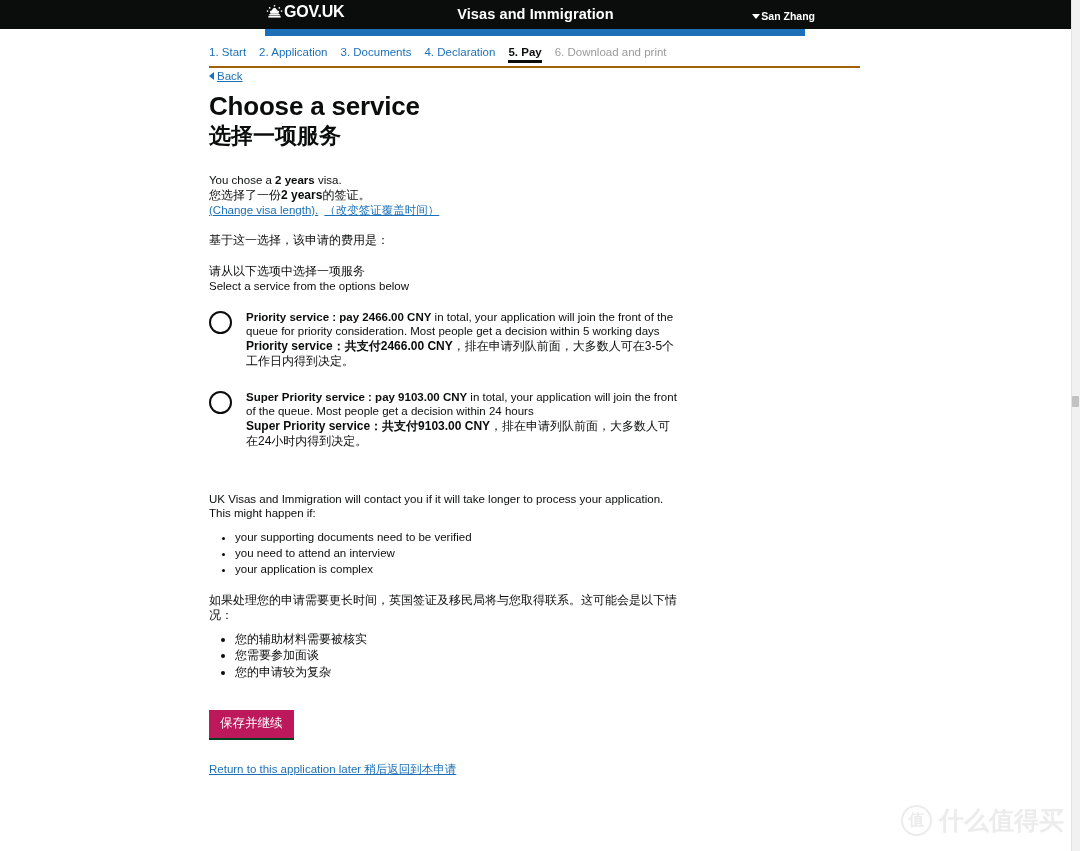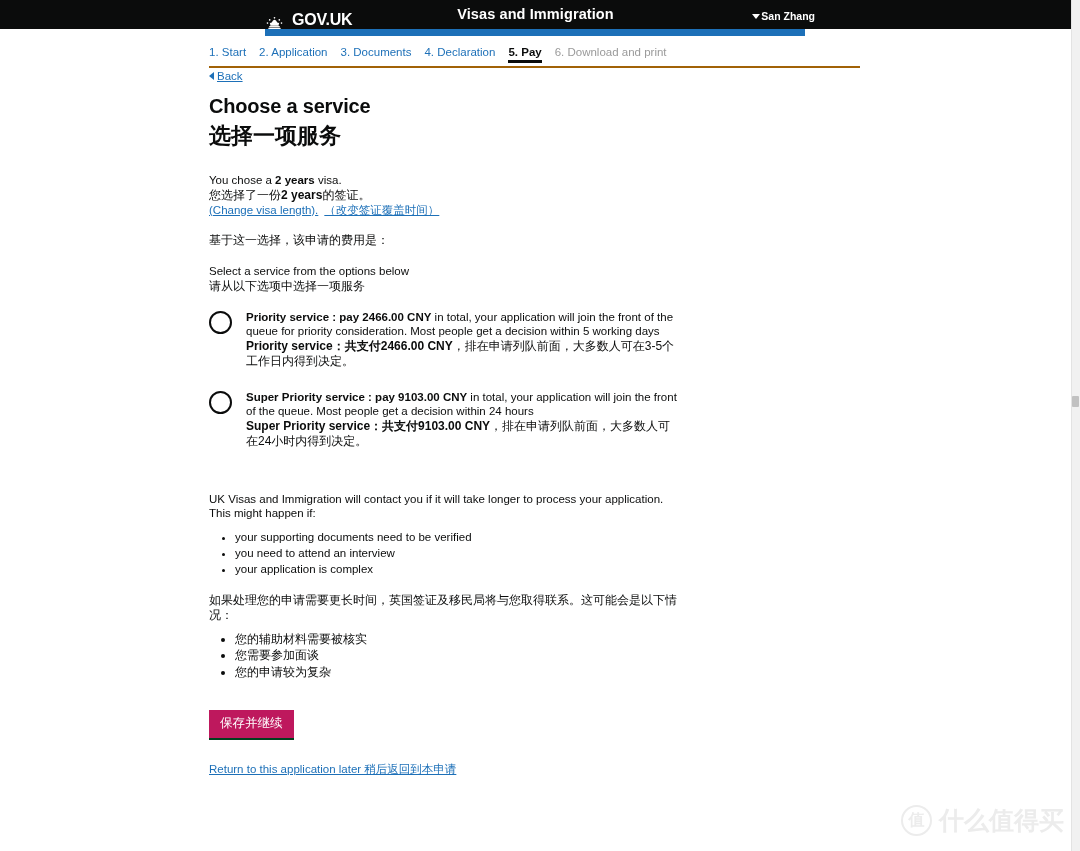--- a/index.html
+++ b/index.html
@@ -27,24 +27,24 @@
     color: #ffffff;
   }
   .header-inner {
     position: relative;
     width: 100%;
     height: 100%;
   }
   .brand {
     position: absolute;
     left: 265px;
-    top: 11px;
+    top: 3px;
     display: flex;
-    align-items: flex-end;
-    gap: 8px;
+    align-items: flex-start;
+    gap: 0;
     color: #ffffff;
     text-decoration: none;
   }
   .crown-icon {
     display: inline-block;
     width: 19px;
     height: 14px;
     position: relative;
     top: 1px;
   }
@@ -181,21 +181,21 @@
   .back-link span.lbl { text-decoration: underline; }
 
   
   .content {
     position: absolute;
     left: 209px;
     top: 55px;
     width: 470px;
   }
   h1.title-en {
-    font-size: 20px;
+    font-size: 26px;
     font-weight: bold;
     margin: 0;
     line-height: 30px;
     letter-spacing: -0.2px;
   }
   h1.title-zh {
     font-size: 22px;
     font-weight: bold;
     margin: 0 0 0 0;
     line-height: 30px;
@@ -354,22 +354,22 @@
     <p class="para"><span>You chose a </span><b>2 years</b><span> visa.</span></p>
     <p class="para zh"><span>您选择了一份</span><b>2 years</b><span>的签证。</span></p>
     <p class="para"><a class="inline-link" href="#">(Change visa length).</a><a class="inline-link" href="#" style="margin-left:6px">（改变签证覆盖时间）</a></p>
 
     <div class="spacer-16"></div>
 
     <p class="para zh">基于这一选择，该申请的费用是：</p>
 
     <div class="spacer-16"></div>
 
+    <p class="para zh">请从以下选项中选择一项服务</p>
     <p class="para">Select a service from the options below</p>
-    <p class="para zh">请从以下选项中选择一项服务</p>
 
     
     <div class="options">
 
 
       <div class="option-row">
         <span class="radio"></span>
         <label class="option-label">
           <b>Priority service : pay 2466.00 CNY</b><span> in total, your application will join the front of the queue for priority consideration. Most people get a decision within 5 working days</span>
           <span class="zh"><b>Priority service：</b><b>共支付2466.00 CNY</b><span>，排在申请列队前面，大多数人可在3-5个工作日内得到决定。</span></span>

